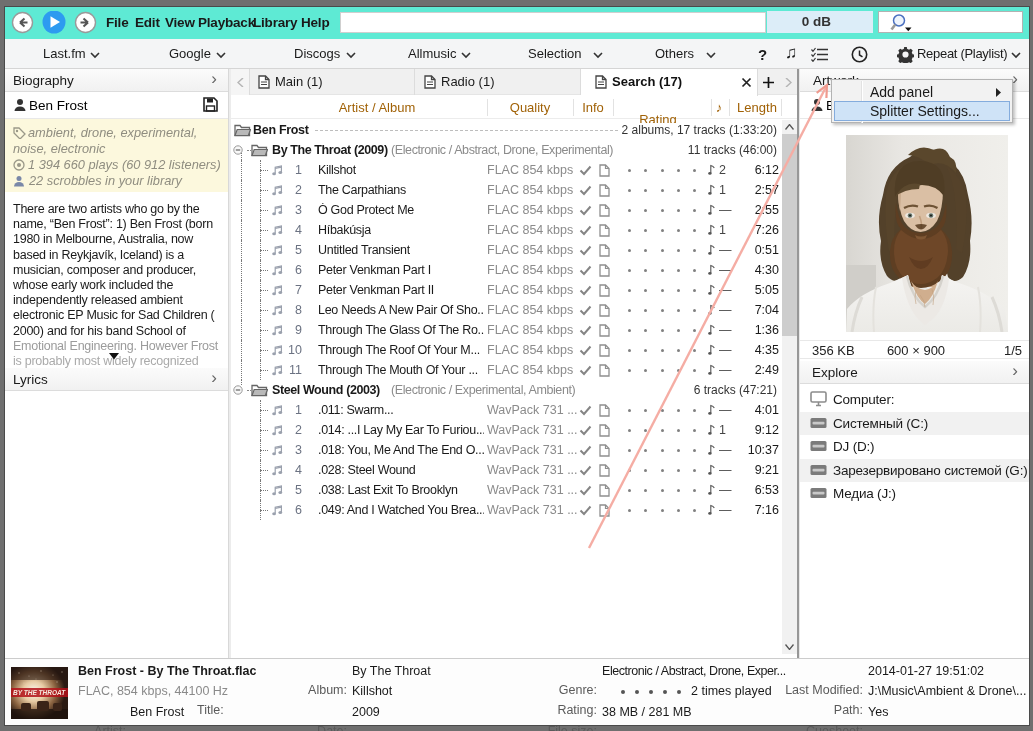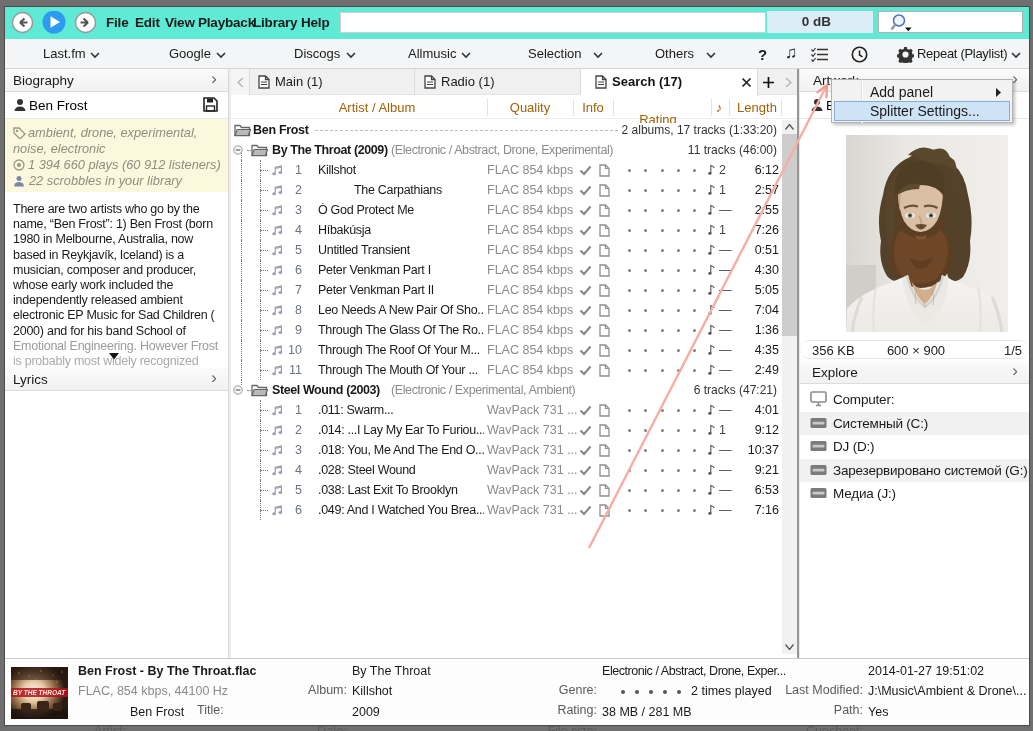--- a/index.html
+++ b/index.html
@@ -289,21 +289,21 @@
 <div style="position:absolute;left:10px;top:0;height:20px;border-left:1px dotted #777;"></div>
 <div style="position:absolute;left:29px;top:0;height:20px;border-left:1px dotted #777;"></div>
 <div style="position:absolute;left:29px;top:10px;width:8px;border-top:1px dotted #777;"></div>
 <svg style="position:absolute;left:41px;top:5px" width="11" height="11" viewBox="0 0 11 11">
           <path d="M3.2 8.6 V2.2 L9.4 1 v6.4" fill="none" stroke="#9aa0ad" stroke-width="1.2"></path>
           <ellipse cx="2.1" cy="8.7" rx="1.9" ry="1.5" fill="#9aa0ad"></ellipse>
           <ellipse cx="8.3" cy="7.6" rx="1.9" ry="1.5" fill="#9aa0ad"></ellipse>
           <path d="M3.2 3.4 L9.4 2.2" stroke="#9aa0ad" stroke-width="1.2"></path>
         </svg>
 <span class="rt num" style="left:55px;width:16px;text-align:right;">2</span>
-<span class="rt" style="left:87px;letter-spacing:-0.3px;max-width:166px;overflow:hidden;margin-left:36px;">The Carpathians</span>
+<span class="rt" style="left:87px;letter-spacing:-0.3px;max-width:166px;overflow:hidden;">The Carpathians</span>
 <span class="rt qual" style="left:256px;">FLAC 854 kbps</span>
 <svg style="position:absolute;left:348px;top:5px" width="13" height="11" viewBox="0 0 13 11">
           <path d="M1.5 5.5 L5 9 L11.5 1.5" fill="none" stroke="#858585" stroke-width="2"></path>
         </svg>
 <svg style="position:absolute;left:368px;top:4px" width="11" height="13" viewBox="0 0 11 13">
           <path d="M1 1 h5.5 l3.5 3.5 v7.5 h-9 z" fill="#fff" stroke="#8f8f8f" stroke-width="1.3"></path>
           <path d="M6.5 1 v3.5 h3.5" fill="none" stroke="#8f8f8f" stroke-width="1.2"></path>
         </svg>
 <span style="position:absolute;left:396.9px;top:8.5px;width:3.2px;height:3.2px;border-radius:50%;background:#808080;"></span>
         <span style="position:absolute;left:413.2px;top:8.5px;width:3.2px;height:3.2px;border-radius:50%;background:#808080;"></span>
@@ -866,21 +866,21 @@
 <path d="M63 122 q12 8 24 0 q-5 12 -12 12 q-7 0 -12 -12 z" fill="#523219" opacity="0.5"></path>
 
 <path d="M0 197 L1 174 Q14 158 44 148 L62 140 Q66 162 79 172 Q92 162 96 140 L110 147 Q144 158 159 174 L162 197 Z" fill="url(#shirt)"></path>
 <path d="M62 140 Q66 162 79 172 Q92 162 96 140 L103 144 Q100 170 88 183 L79 190 L72 184 Q60 170 56 143 Z" fill="#ece9e5"></path>
 <path d="M61 141 Q66 162 79 172 Q92 162 97 141" fill="none" stroke="#d5d2cc" stroke-width="2.5"></path>
 <path d="M65 146 Q71 164 79 169 Q87 163 92 146 Q87 154 79 155 Q70 154 65 146 Z" fill="#d0ae8e"></path>
 <path d="M74 160 q5 6 5 12 M70 155 q-2 8 0 14 M86 154 q3 8 1 16" stroke="#c2a07f" stroke-width="1" fill="none" opacity="0.6"></path>
 <path d="M16 162 q-7 15 -10 35 M146 162 q7 15 10 35" stroke="#dddbd6" stroke-width="3" fill="none"></path>
 <path d="M30 152 q-4 20 -2 45 M132 152 q4 20 2 45" stroke="#e4e2dd" stroke-width="2" fill="none"></path>
 </svg>
-<div style="position:absolute;left:0;top:271px;width:229px;height:19px;border-top:1px solid #e8e8e8;border-bottom:1px solid #e8e8e8;font-size:13px;color:#222;border-radius:9px;">
+<div style="position:absolute;left:0;top:271px;width:229px;height:19px;border-top:1px solid #e8e8e8;border-bottom:1px solid #e8e8e8;font-size:13px;color:#222;">
         <span style="position:absolute;left:12px;top:2px;">356 KB</span>
         <span style="position:absolute;left:61px;top:2px;width:110px;text-align:center;">600 × 900</span>
         <span style="position:absolute;right:7px;top:2px;">1/5</span>
       </div>
 <div class="phead" style="position:absolute;left:0;top:292px;width:229px;">
         <span class="t" style="left:12px;">Explore</span>
         <span class="c">›</span>
       </div>
 <div style="position:absolute;left:0;top:319px;width:229px;height:23px;background:#fff;">
 <svg style="position:absolute;left:10px;top:3px" width="17" height="16" viewBox="0 0 17 16">

